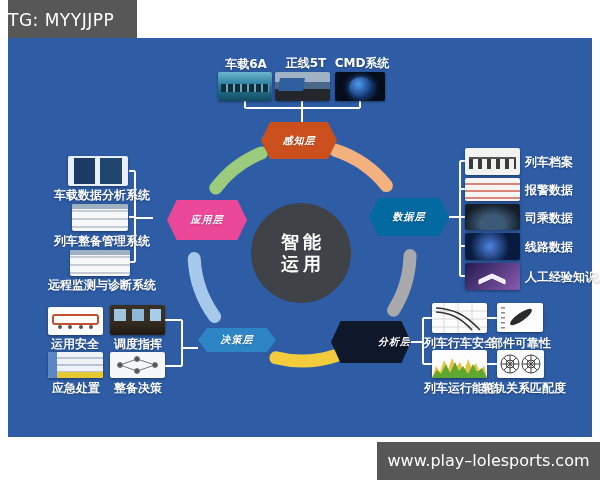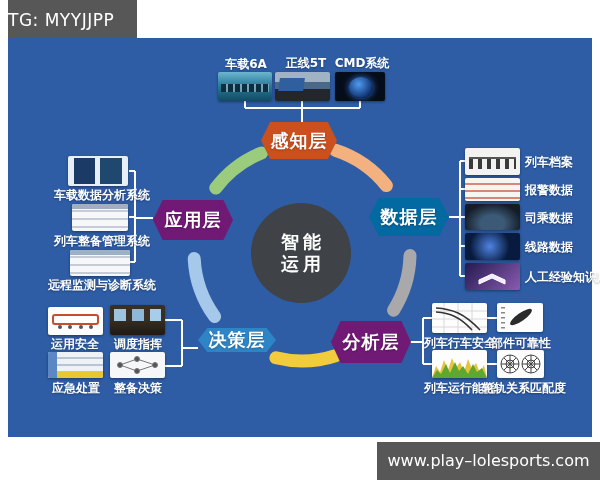--- a/index.html
+++ b/index.html
@@ -6,26 +6,26 @@
   .page{position:relative;width:600px;height:480px;background:#ffffff;overflow:hidden;}
   .canvas{position:absolute;left:8px;top:38px;width:584px;height:399px;background:#2e5da6;}
   .overlay{position:absolute;left:0;top:0;width:600px;height:480px;pointer-events:none;}
 
   .wm{position:absolute;background:#575757;color:#fff;}
   .wm-tl{left:8px;top:0;width:129px;height:38px;font-size:17px;line-height:40px;box-sizing:border-box;letter-spacing:.5px;}
   .wm-br{left:377px;top:442px;width:223px;height:38px;font-size:16px;line-height:38px;text-align:center;}
 
   .hex{position:absolute;display:flex;align-items:center;justify-content:center;
        clip-path:polygon(12% 0%,88% 0%,100% 50%,88% 100%,12% 100%,0% 50%);
-       color:#fff;font-weight:bold;font-size:18px;letter-spacing:1px;text-shadow:0 1px 2px rgba(0,0,0,.25);}
+       color:#fff;font-weight:bold;font-size:10px;letter-spacing:1px;text-shadow:0 1px 2px rgba(0,0,0,.25);font-style:italic;}
   .hex-perception{left:261px;top:122px;width:76px;height:37px;background:#cb501e;}
   .hex-data{left:369px;top:198px;width:80px;height:38px;background:#0369a1;}
-  .hex-application{left:153px;top:200px;width:80px;height:40px;background:#701a75;}
+  .hex-application{left:167px;top:200px;width:80px;height:40px;background:#ec4899;}
   .hex-decision{left:198px;top:328px;width:78px;height:24px;background:#2e85c6;}
-  .hex-analysis{left:331px;top:321px;width:80px;height:42px;background:#701a75;}
+  .hex-analysis{left:331px;top:321px;width:80px;height:42px;background:#0f172a;justify-content:flex-end;}
 
   .center-circle{position:absolute;left:251px;top:203px;width:100px;height:100px;border-radius:50%;
        background:#3f4347;display:flex;flex-direction:column;align-items:center;justify-content:center;
        color:#fff;font-weight:bold;font-size:18px;line-height:1.25;letter-spacing:4px;text-indent:4px;}
 
   .lbl{position:absolute;color:#fff;font-weight:bold;font-size:12px;white-space:nowrap;
        text-shadow:0 1px 2px rgba(0,0,0,.35);}
   .lbl-c{transform:translateX(-50%);}
 
   .thumb{position:absolute;border-radius:2px;overflow:hidden;box-shadow:0 1px 3px rgba(0,0,0,.4);}

